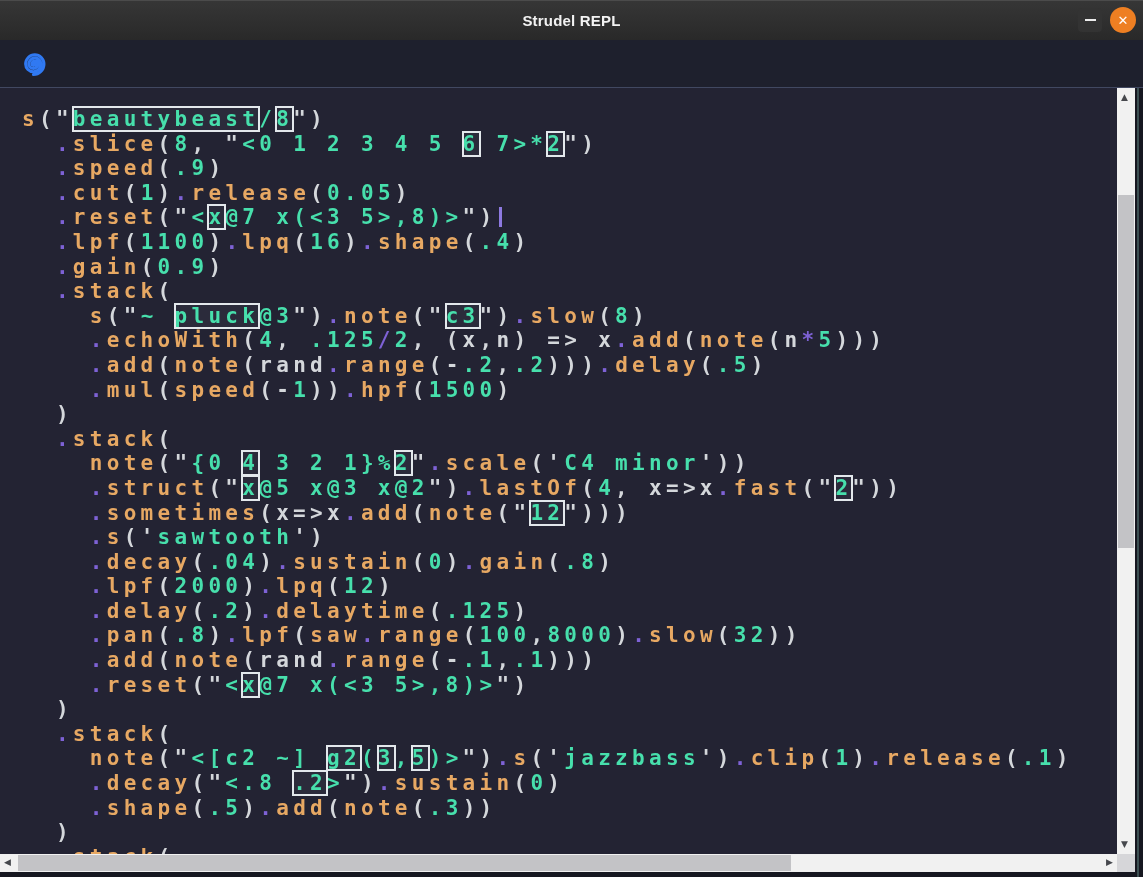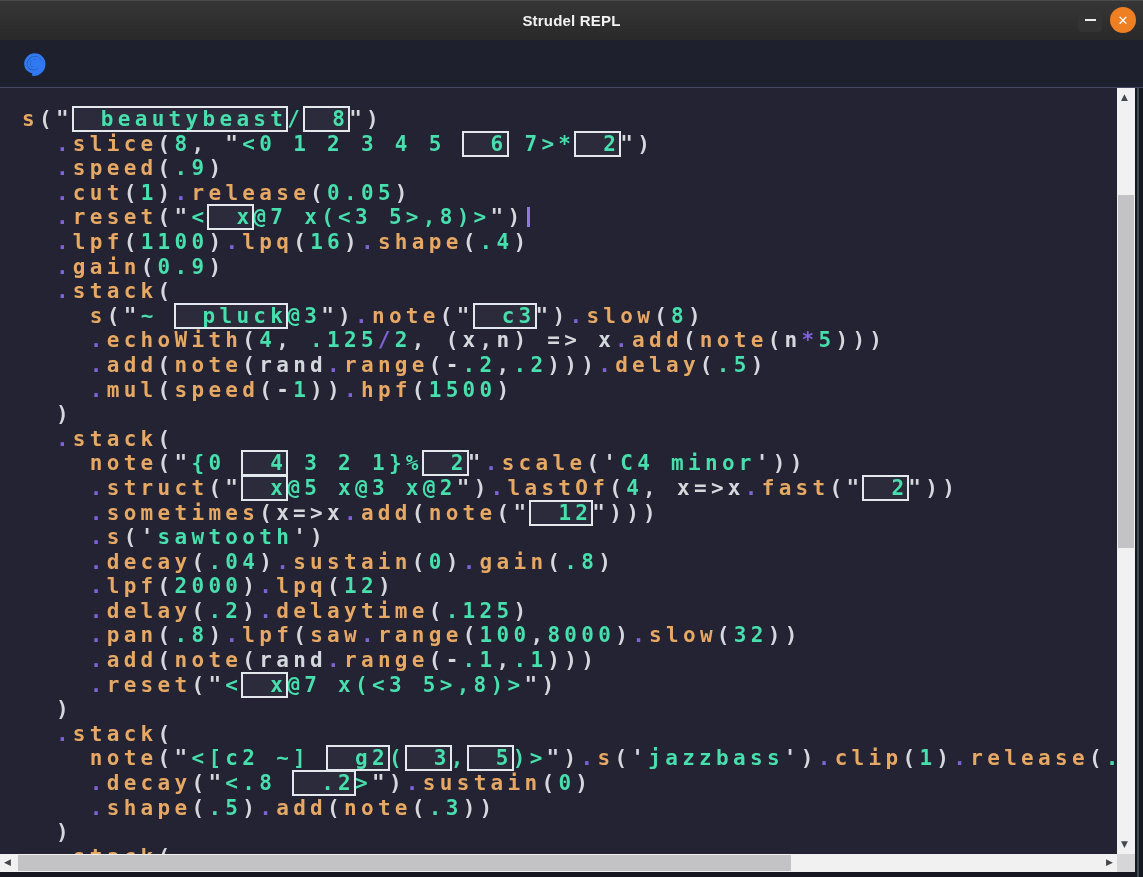--- a/index.html
+++ b/index.html
@@ -39,21 +39,21 @@
     position:absolute;left:22px;top:19px;
     font-family:"DejaVu Sans Mono", monospace;font-weight:bold;
     font-size:21px;letter-spacing:4.3px;line-height:24.6px;
     white-space:pre;
   }
   .line{height:24.6px;}
   .c-o{color:#e7a863;}          
   .c-t{color:#47dfac;}          
   .c-p{color:#d4d7db;}          
   .c-v{color:#7e62d6;}          
-  .boxed{outline:2px solid #e3e8ec;outline-offset:-1px;background:rgba(255,255,255,0.04);padding-left:28px;}
+  .boxed{outline:2px solid #e3e8ec;outline-offset:-1px;background:rgba(255,255,255,0.04);}
   .caret{
     display:inline-block;width:3px;height:20px;background:#8d79e0;
     vertical-align:-3px;margin-left:3px;
   }
   
   .vscroll{
     position:absolute;left:1117px;top:88px;width:18px;height:766px;
     background:#f1f1f1;
   }
   .vthumb{position:absolute;left:1px;top:107px;width:16px;height:353px;background:#c3c3c6;}

